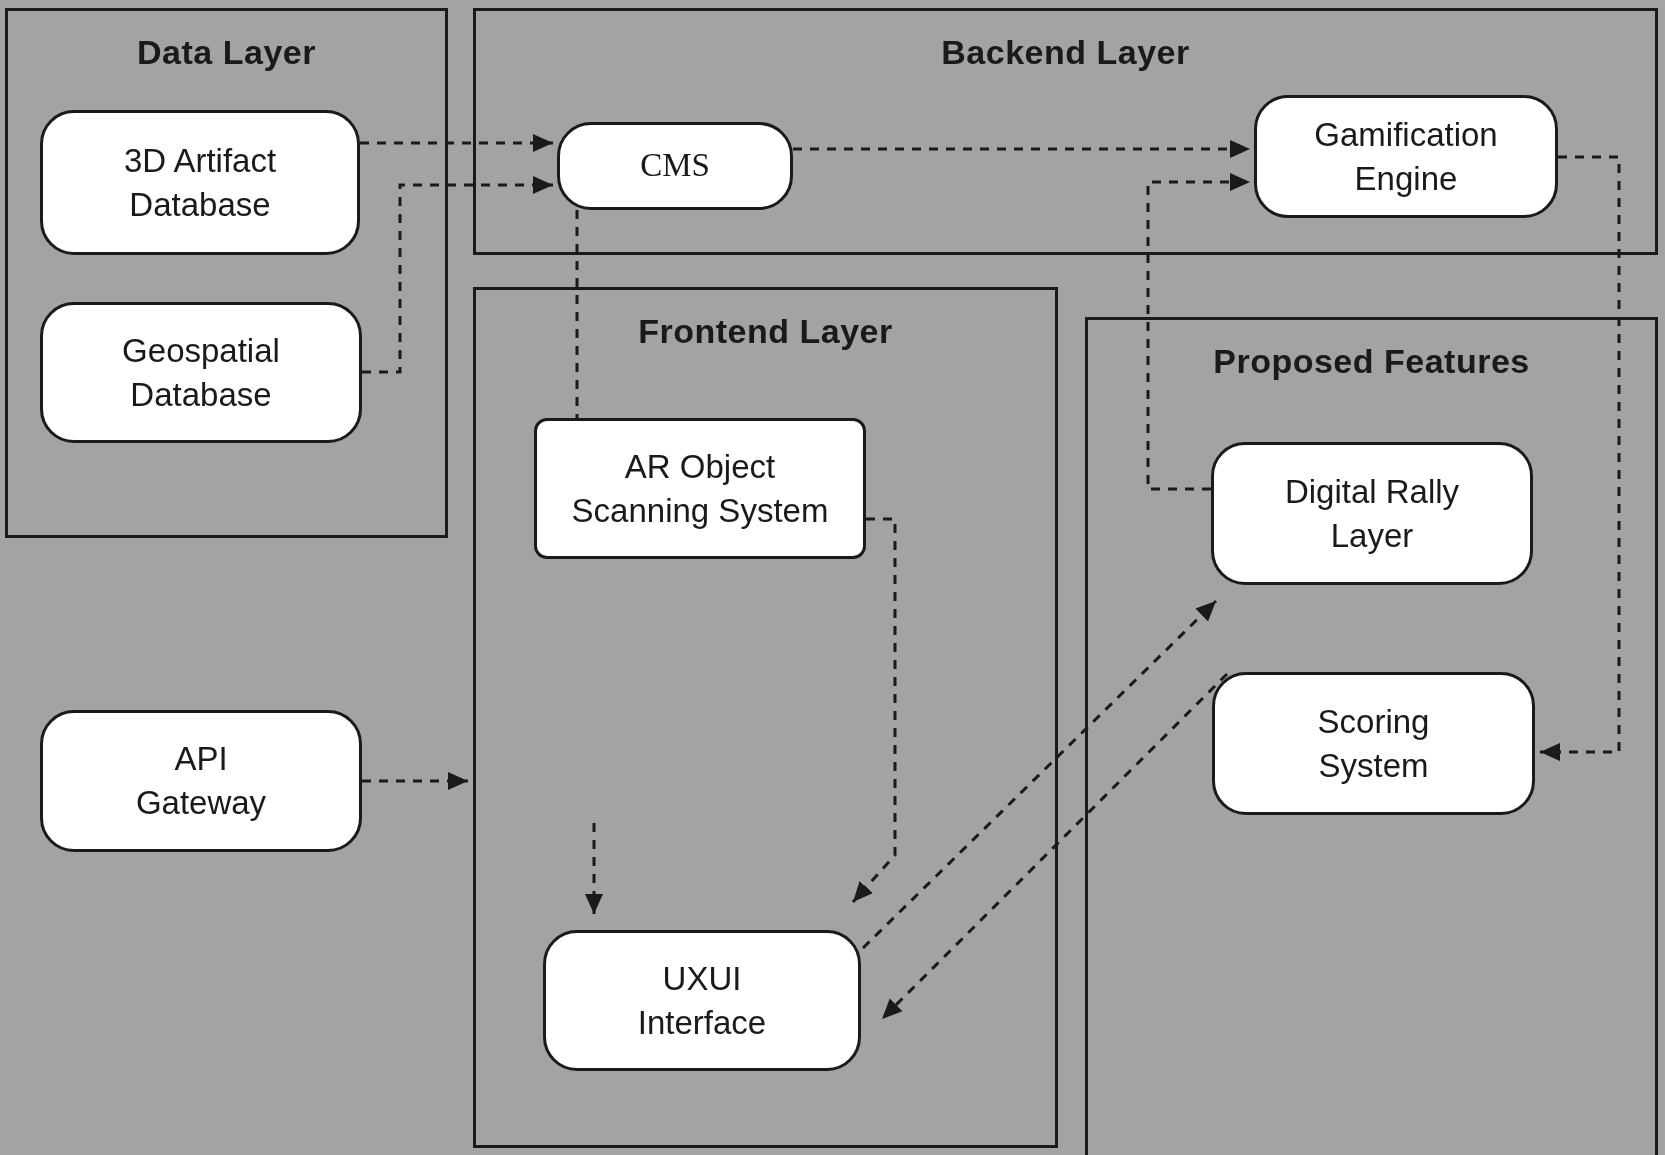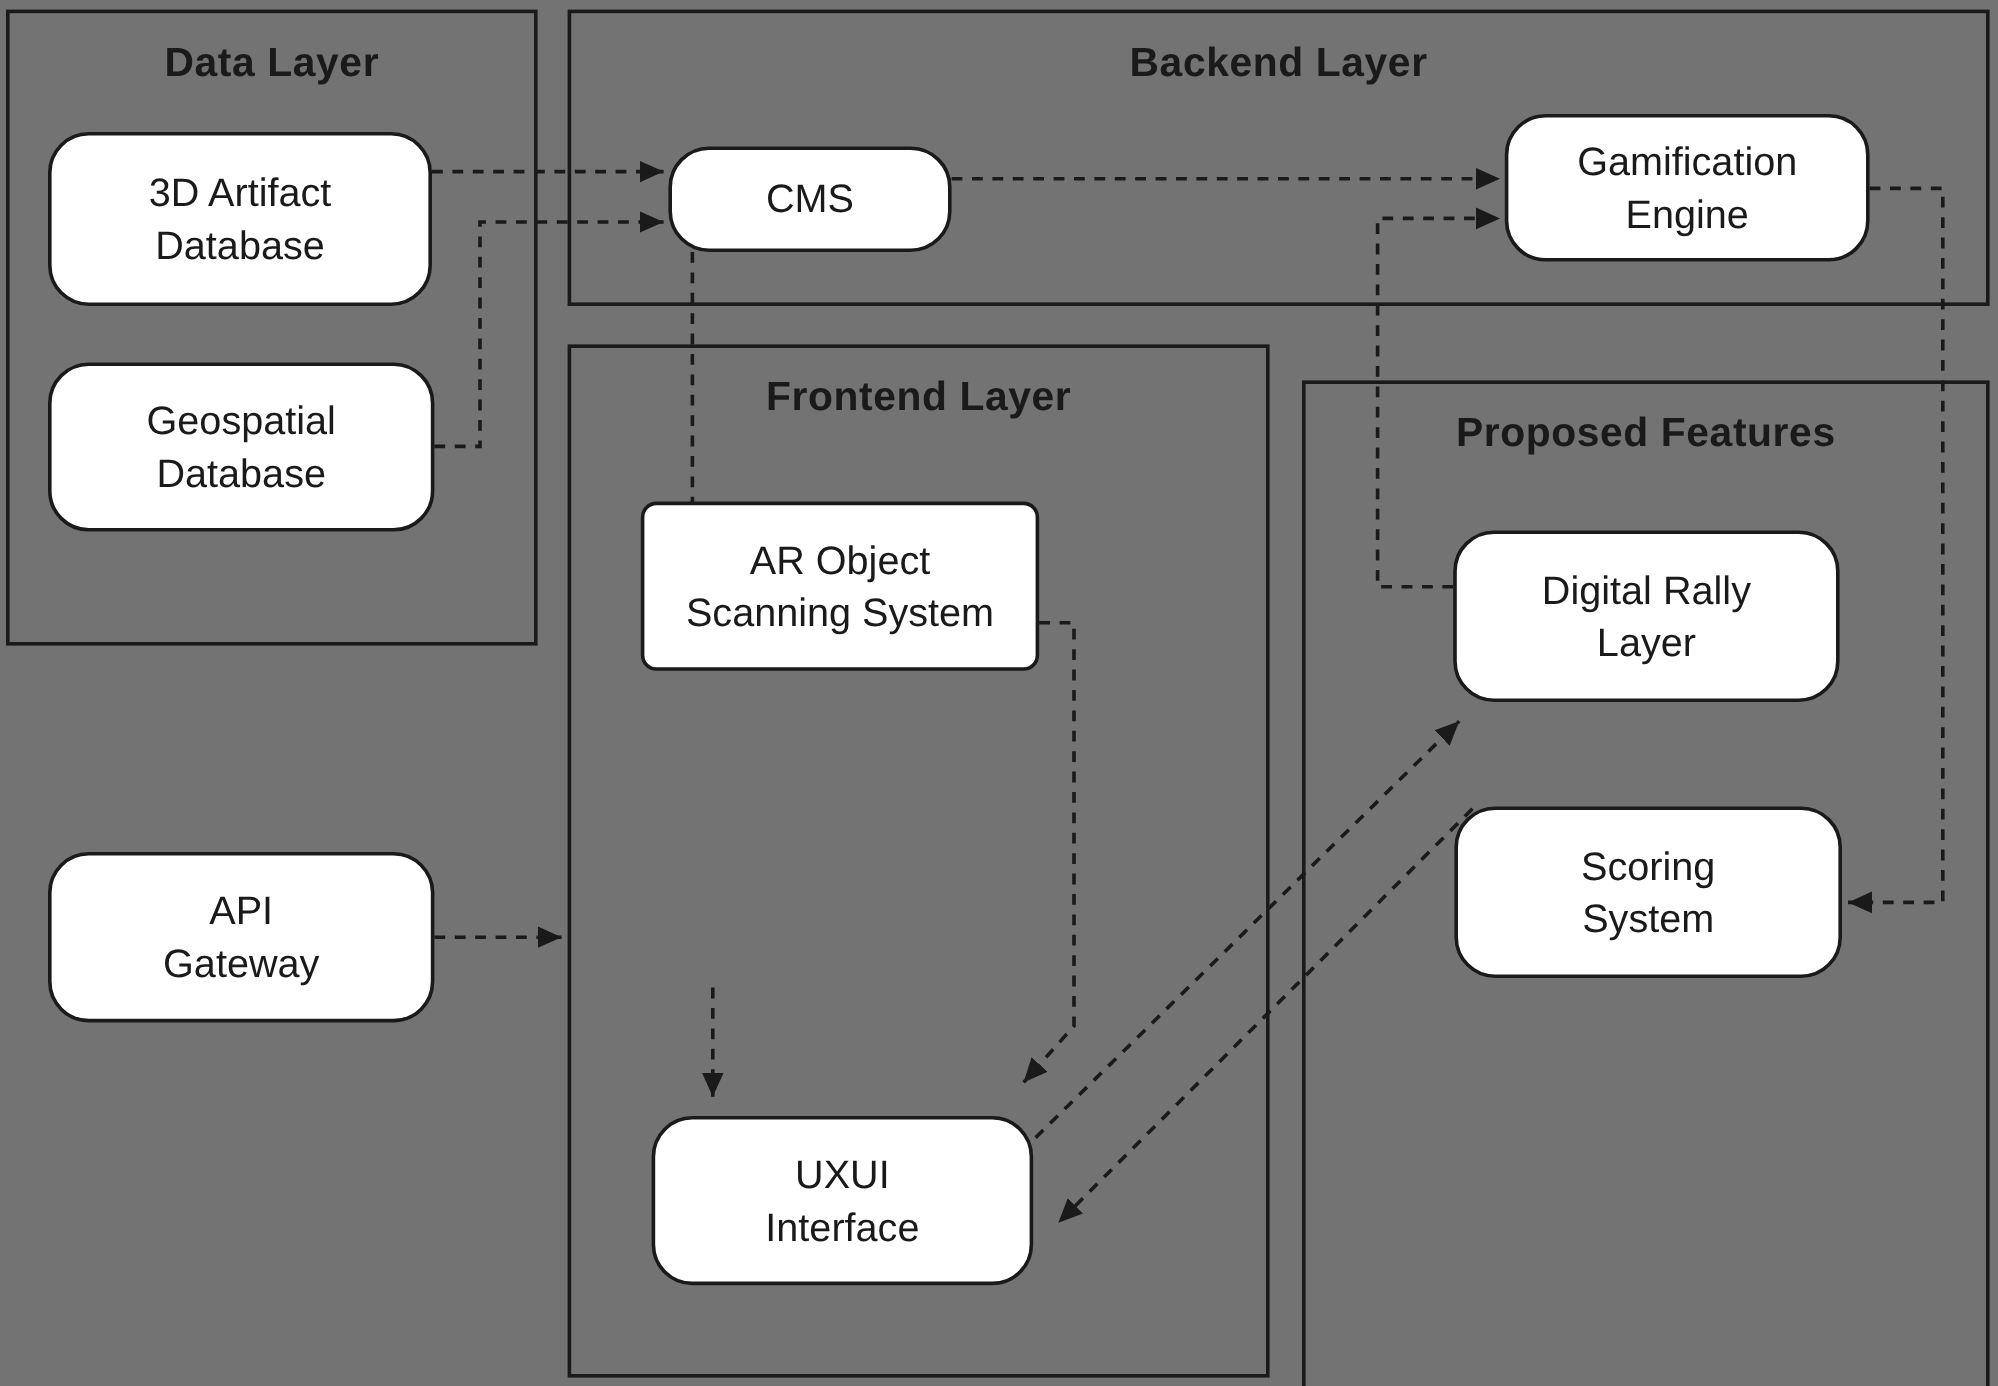--- a/index.html
+++ b/index.html
@@ -4,21 +4,21 @@
 <style>
   html, body {
     margin: 0;
     padding: 0;
     background: #ffffff;
   }
   .stage {
     position: relative;
     width: 1665px;
     height: 1155px;
-    background: #737373;
+    background: #a3a3a3;
     font-family: "Liberation Sans", sans-serif;
     color: #1a1a1a;
     overflow: hidden;
   }
   .stage * { box-sizing: border-box; }
 
   .layer-container {
     position: absolute;
     border: 3px solid #1a1a1a;
     background: transparent;
@@ -52,21 +52,21 @@
   
   #c-data-layer       { left: 5px;    top: 8px;   width: 443px;  height: 530px; }
   #c-backend-layer    { left: 473px;  top: 8px;   width: 1185px; height: 247px; }
   #c-frontend-layer   { left: 473px;  top: 287px; width: 585px;  height: 861px; }
   #c-proposed-features{ left: 1085px; top: 287px; width: 573px;  height: 861px; margin-top: 30px; }
 
   
   #n-artifact-db   { left: 40px;   top: 110px; width: 320px; height: 145px; }
   #n-geospatial-db { left: 40px;   top: 302px; width: 322px; height: 141px; }
   #n-api-gateway   { left: 40px;   top: 710px; width: 322px; height: 142px; }
-  #n-cms           { left: 557px;  top: 122px; width: 236px; height: 88px;  }
+  #n-cms           { left: 557px;  top: 122px; width: 236px; height: 88px; font-family: Liberation Serif, serif;  }
   #n-gamification  { left: 1254px; top: 95px;  width: 304px; height: 123px; }
   #n-ar-scanning   { left: 534px;  top: 418px; width: 332px; height: 141px; border-radius: 13px; }
   #n-vr-viewer     { left: 542px;  top: 682px; width: 321px; height: 141px; }
   #n-uxui          { left: 543px;  top: 930px; width: 318px; height: 141px; }
   #n-digital-rally { left: 1211px; top: 442px; width: 322px; height: 143px; }
   #n-scoring       { left: 1212px; top: 672px; width: 323px; height: 143px; }
 
   #edge-layer {
     position: absolute;
     left: 0; top: 0;

